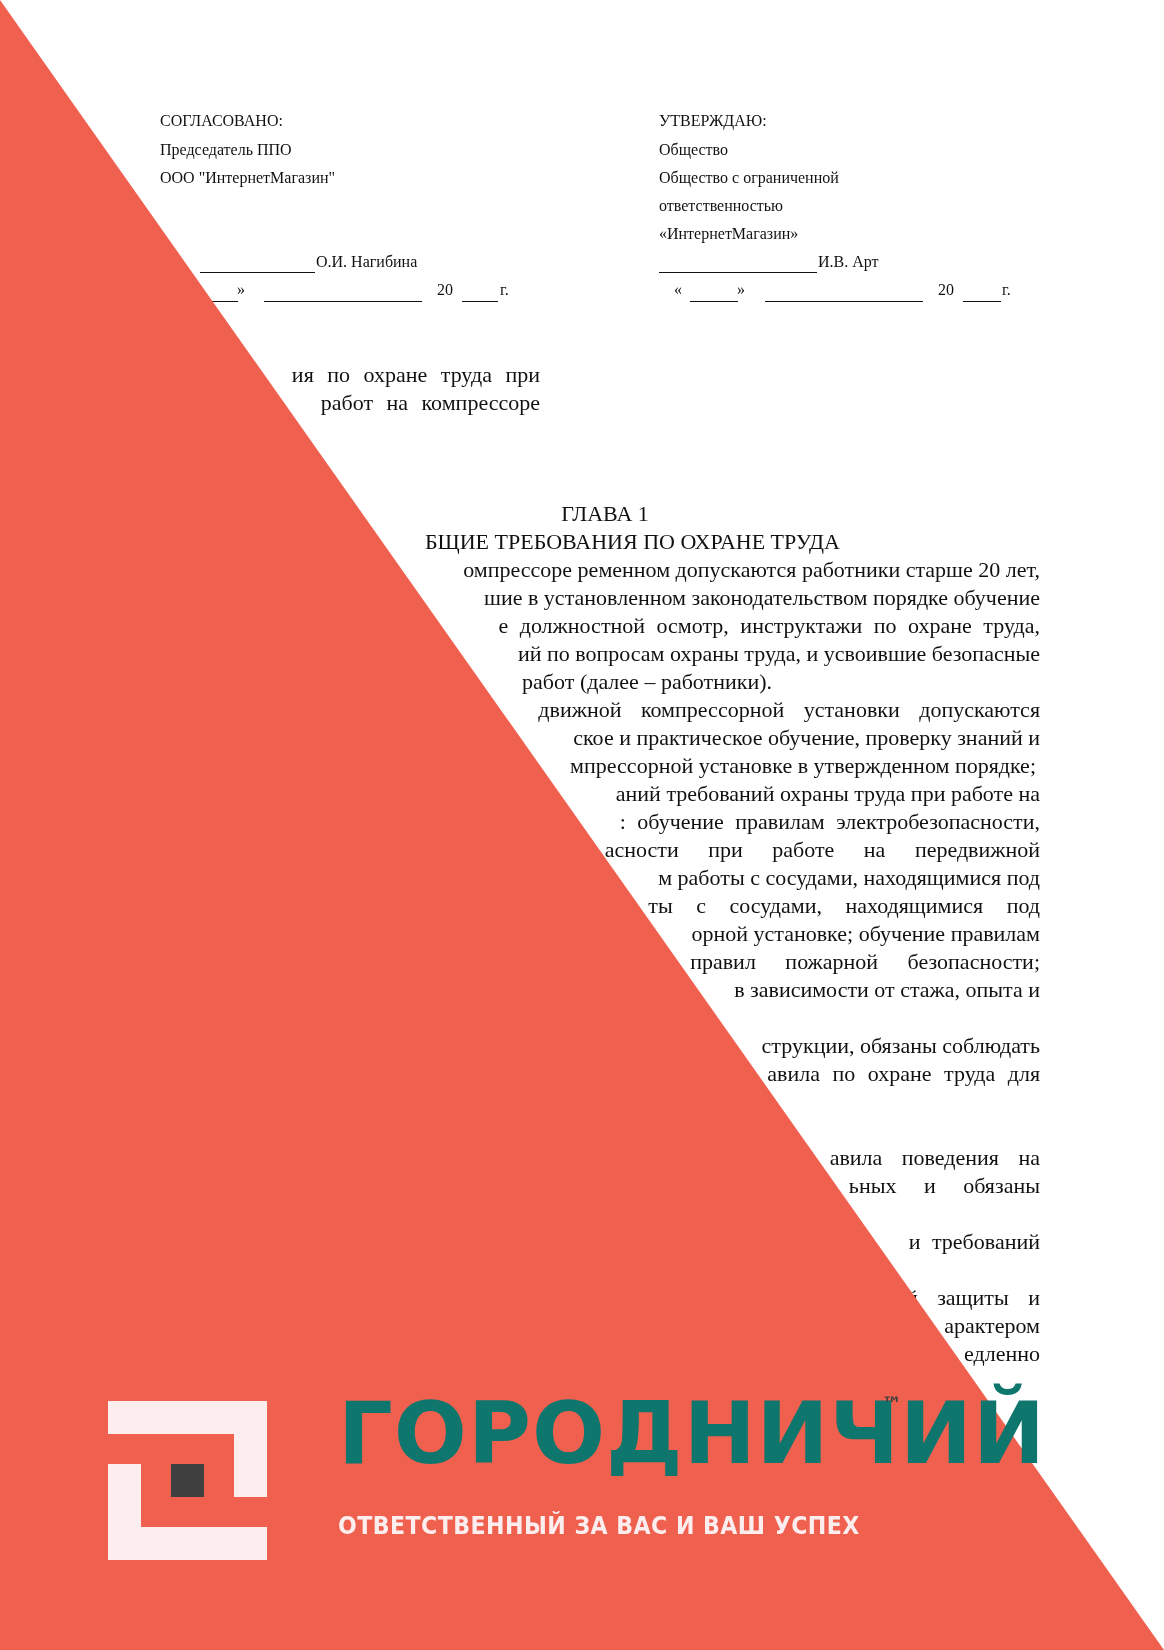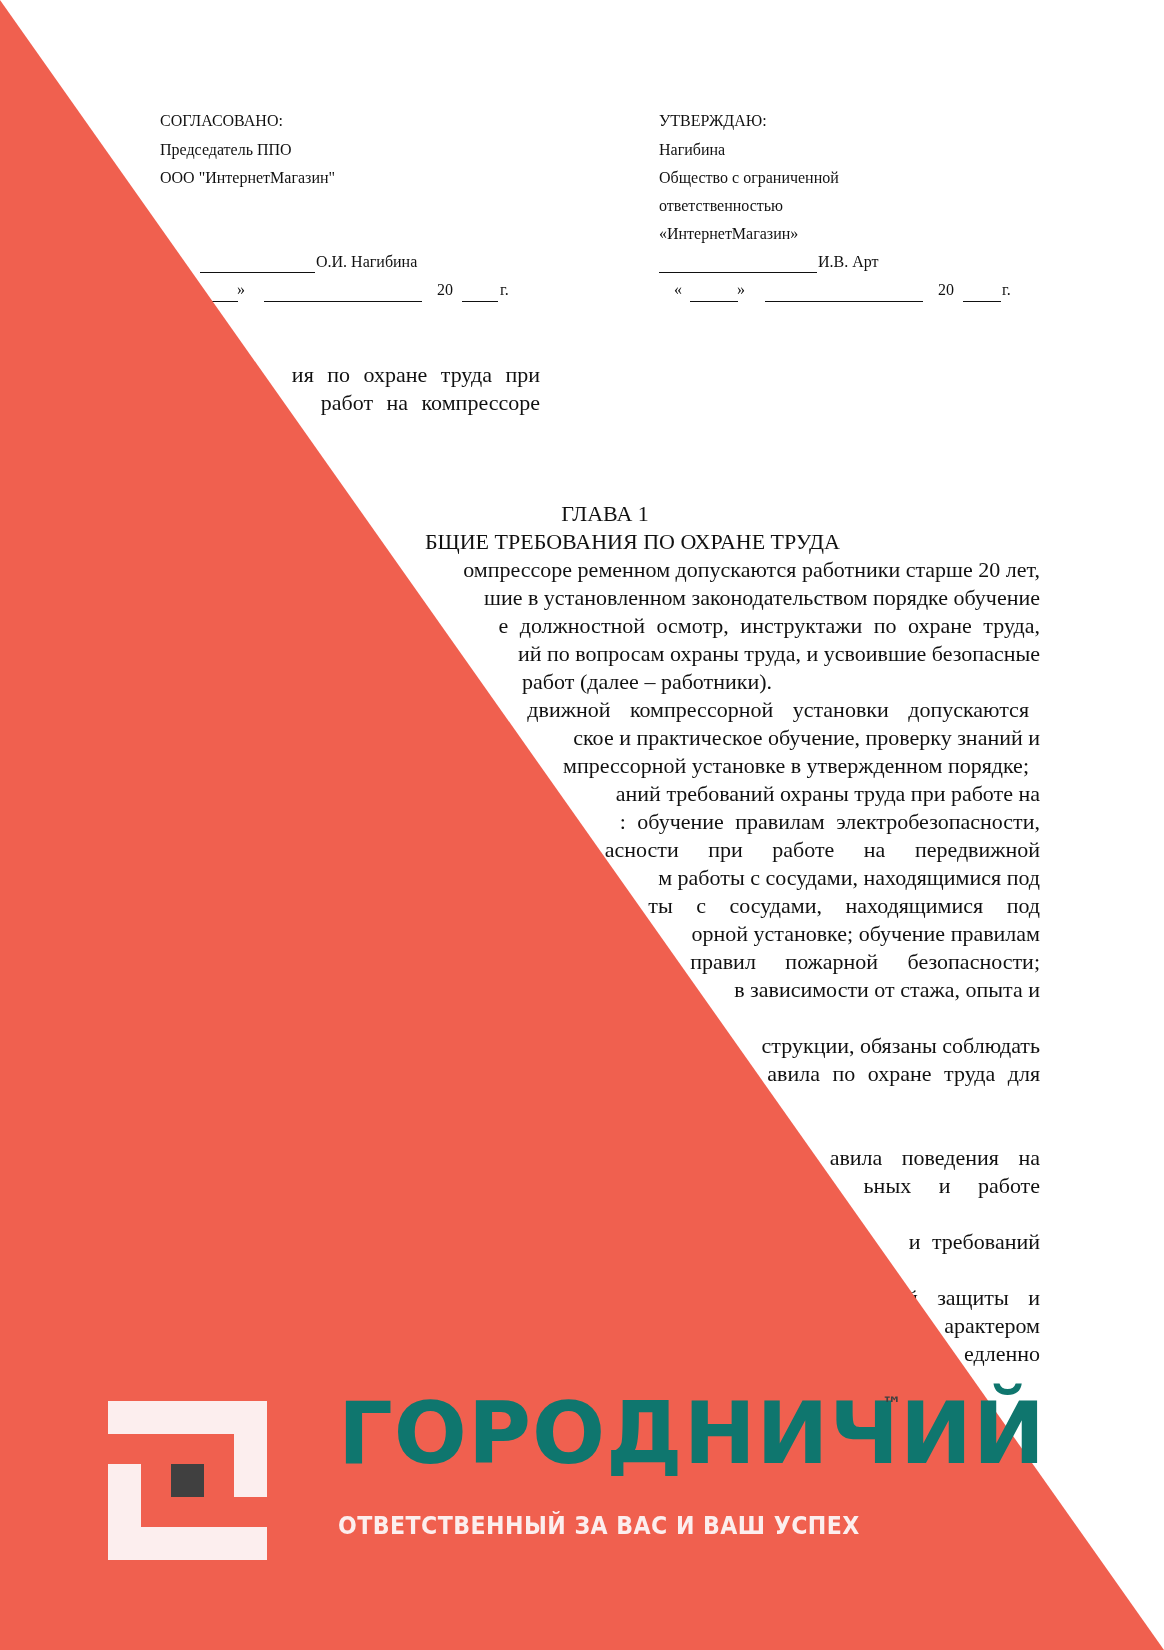--- a/index.html
+++ b/index.html
@@ -34,21 +34,21 @@
     <div class="line" style="left:200px;top:301px;width:38px"></div>
     <div class="t" style="left:237px;top:275px">»</div>
     <div class="line" style="left:264px;top:301px;width:158px"></div>
     <div class="t" style="left:437px;top:275px">20</div>
     <div class="line" style="left:462px;top:301px;width:36px"></div>
     <div class="t" style="left:500px;top:275px">г.</div>
   </div>
 
   <div>
     <div class="t" style="left:659px;top:106px">УТВЕРЖДАЮ:</div>
-    <div class="t" style="left:659px;top:135px">Нагибина</div>
+    <div class="t" style="left:659px;top:135px">Общество</div>
     <div class="t" style="left:659px;top:163px">Общество с ограниченной</div>
     <div class="t" style="left:659px;top:191px">ответственностью</div>
     <div class="t" style="left:659px;top:219px">«ИнтернетМагазин»</div>
     <div class="line" style="left:659px;top:272px;width:158px"></div>
     <div class="t" style="left:818px;top:247px">И.В. Арт</div>
     <div class="t" style="left:674px;top:275px">«</div>
     <div class="line" style="left:690px;top:301px;width:48px"></div>
     <div class="t" style="left:737px;top:275px">»</div>
     <div class="line" style="left:765px;top:301px;width:158px"></div>
     <div class="t" style="left:938px;top:275px">20</div>
@@ -61,35 +61,35 @@
 
   <div class="center" style="left:0;width:1210px;top:499px">ГЛАВА 1</div>
   <div class="just" style="right:324px;top:527px">БЩИЕ ТРЕБОВАНИЯ ПО ОХРАНЕ ТРУДА</div>
 
   <div>
     <div class="just" style="right:124px;top:555px">омпрессоре ременном допускаются работники старше 20 лет,</div>
     <div class="just" style="right:124px;top:583px">шие в установленном законодательством порядке обучение</div>
     <div class="just" style="right:124px;top:611px;word-spacing:6px">е должностной осмотр, инструктажи по охране труда,</div>
     <div class="just" style="right:124px;top:639px">ий по вопросам охраны труда, и усвоившие безопасные</div>
     <div class="just" style="right:392px;top:667px">работ (далее – работники).</div>
-    <div class="just" style="right:135px;top:695px;word-spacing:14px">движной компрессорной установки допускаются</div>
+    <div class="just" style="right:124px;top:695px;word-spacing:14px">движной компрессорной установки допускаются</div>
     <div class="just" style="right:124px;top:723px">ское и практическое обучение, проверку знаний и</div>
-    <div class="just" style="right:135px;top:751px">мпрессорной установке в утвержденном порядке;</div>
+    <div class="just" style="right:128px;top:751px">мпрессорной установке в утвержденном порядке;</div>
     <div class="just" style="right:124px;top:779px">аний требований охраны труда при работе на</div>
     <div class="just" style="right:124px;top:807px;word-spacing:6px">: обучение правилам электробезопасности,</div>
     <div class="just" style="right:124px;top:835px;word-spacing:24px">асности при работе на передвижной</div>
     <div class="just" style="right:124px;top:863px">м работы с сосудами, находящимися под</div>
     <div class="just" style="right:124px;top:891px;word-spacing:18px">ты с сосудами, находящимися под</div>
     <div class="just" style="right:124px;top:919px">орной установке; обучение правилам</div>
     <div class="just" style="right:124px;top:947px;word-spacing:24px">правил пожарной безопасности;</div>
     <div class="just" style="right:124px;top:975px">в зависимости от стажа, опыта и</div>
     <div class="just" style="right:124px;top:1031px">струкции, обязаны соблюдать</div>
     <div class="just" style="right:124px;top:1059px;word-spacing:7px">авила по охране труда для</div>
     <div class="just" style="right:124px;top:1143px;word-spacing:14px">авила поведения на</div>
-    <div class="just" style="right:124px;top:1171px;word-spacing:22px">ьных и работе</div>
+    <div class="just" style="right:124px;top:1171px;word-spacing:22px">ьных и обязаны</div>
     <div class="just" style="right:124px;top:1227px;word-spacing:6px">и требований</div>
     <div class="just" style="right:124px;top:1283px;word-spacing:14px">й защиты и</div>
     <div class="just" style="right:124px;top:1311px">арактером</div>
     <div class="just" style="right:124px;top:1339px">едленно</div>
   </div>
 </div>
 
 <div class="overlay">
   <svg width="1164" height="1650" viewBox="0 0 1164 1650">
     <polygon points="0,0 1164,1650 0,1650" fill="#F0604F"></polygon>

